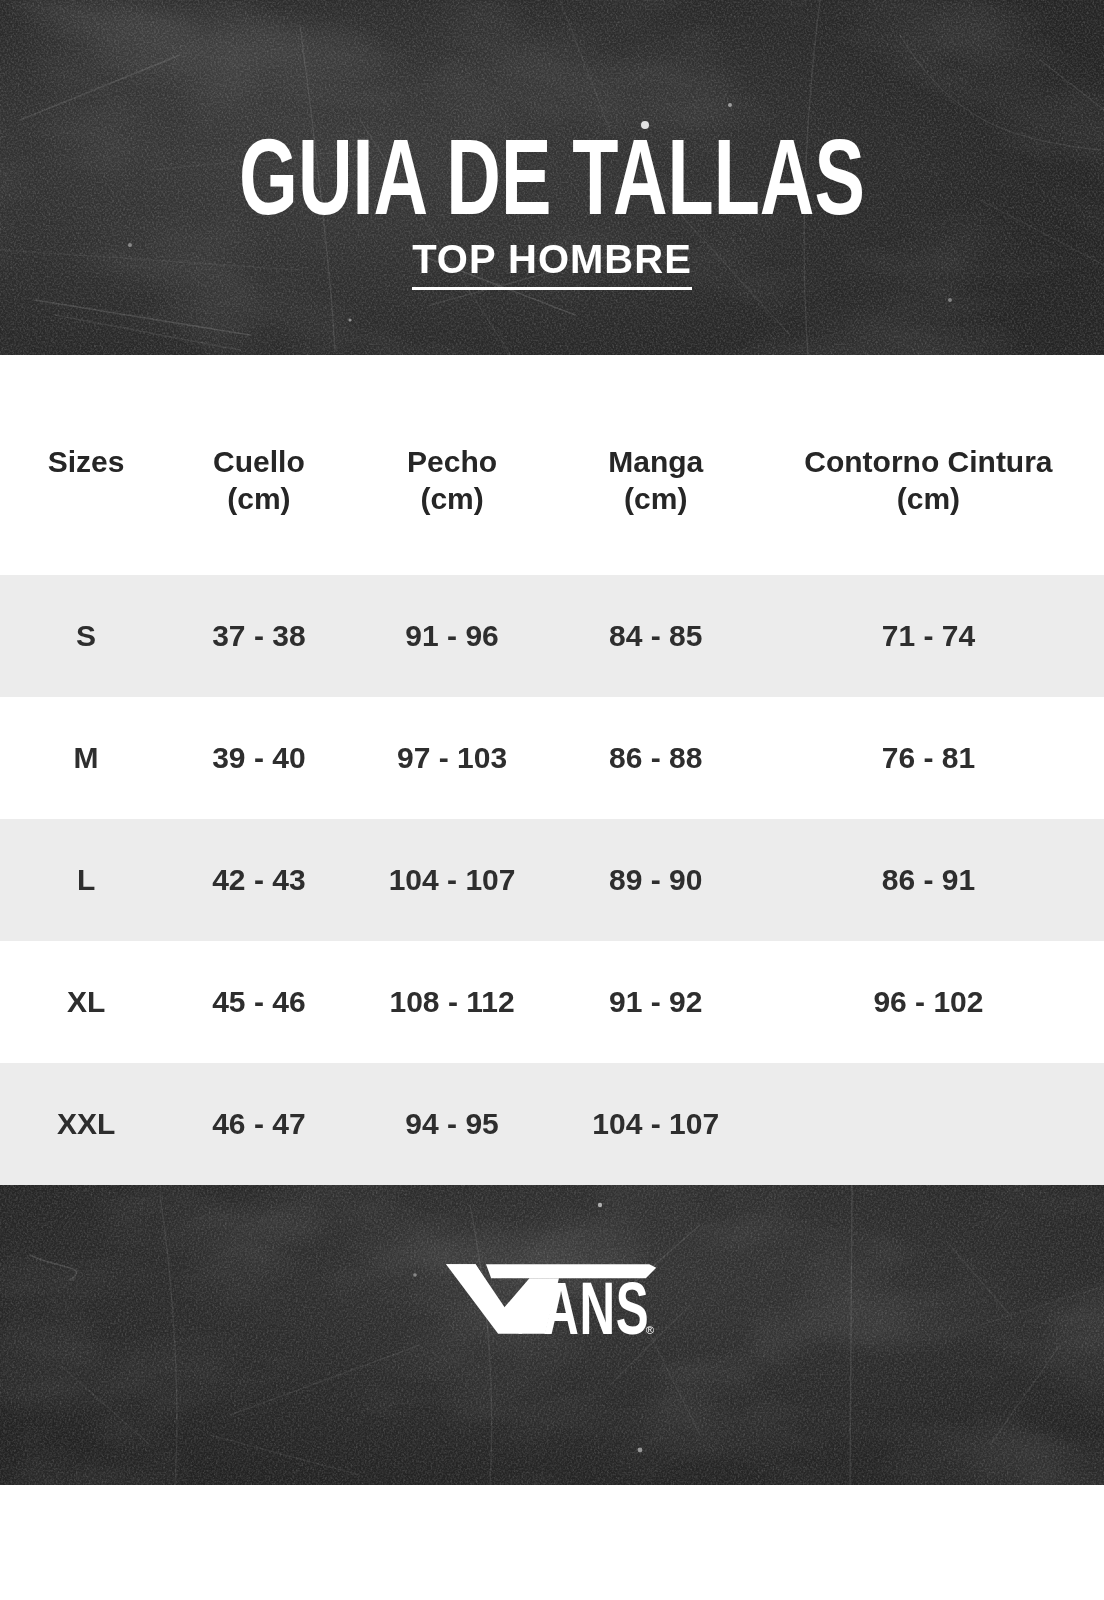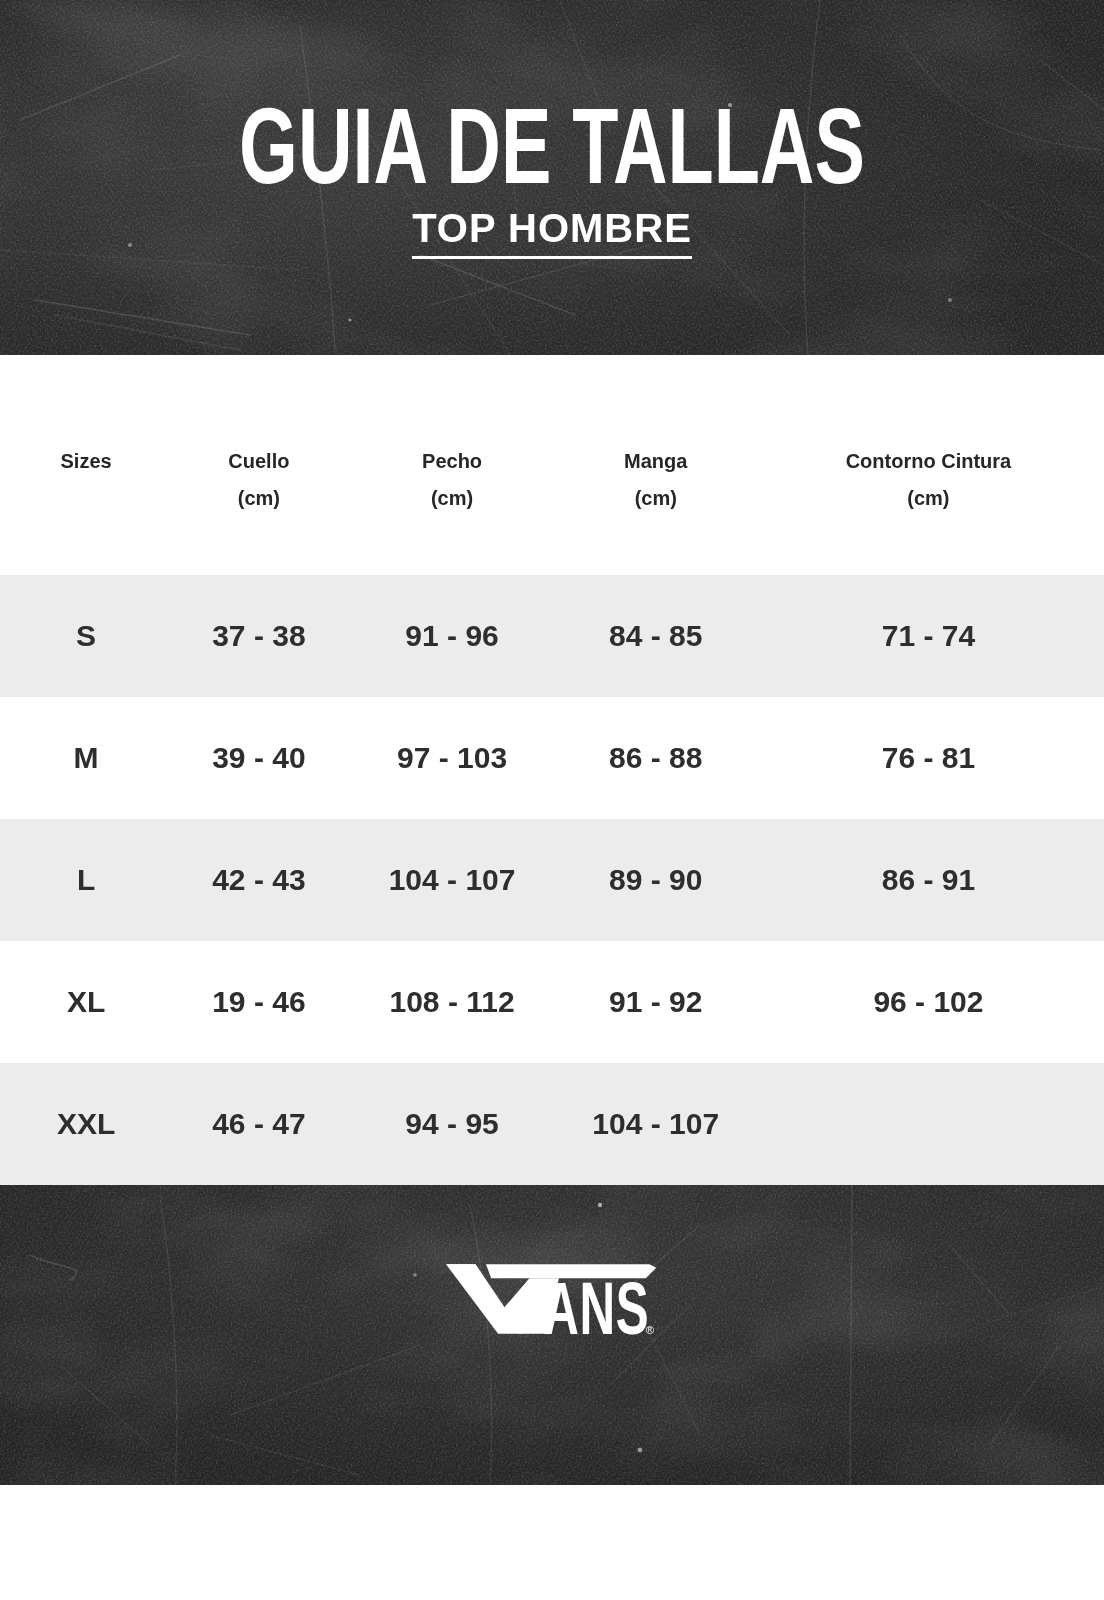--- a/index.html
+++ b/index.html
@@ -12,21 +12,21 @@
     overflow:hidden;
   }
 
   
   .band { position:relative; overflow:hidden; background:#434343; }
   .band-header { height:355px; }
   .band-footer { height:300px; }
   .texture { position:absolute; left:0; top:0; width:100%; height:100%; display:block; }
 
   
-  .header-content { position:relative; z-index:2; text-align:center; color:#fff; }
+  .header-content { position:relative; z-index:2; text-align:center; color:#fff;margin-top:31px; }
   .page-title {
     margin:0; padding:0;
     padding-top:94px;
     font-size:108px; line-height:104px; font-weight:bold;
     letter-spacing:0px; white-space:nowrap;
     transform:scaleX(0.70); transform-origin:50% 50%;
   }
   .page-subtitle {
     display:inline-block; margin-top:8px;
     font-size:40px; font-weight:bold; letter-spacing:1px;
@@ -34,21 +34,21 @@
   }
 
   
   .table-wrap { padding-top:88px; }
   .grid-row {
     display:grid;
     grid-template-columns:15.6% 15.7% 19.3% 17.6% 31.8%;
     text-align:center;
   }
   .thead { align-items:start; min-height:110px; }
-  .th { font-size:20px; font-weight:bold; color:#262626; line-height:37px; }
+  .th { font-size:30px; font-weight:bold; color:#262626; line-height:37px; }
   .th .unit { display:block; }
   .tr { height:122px; align-items:center; margin:0; }
   .tr.stripe { background:#ececec; }
   .rows { margin-top:22px; }
   .td { font-size:30px; font-weight:bold; color:#2e2e2e; }
 
   
   .footer-content { position:relative; z-index:2; display:flex; justify-content:center; padding-top:78px; }
   .vans-logo { display:block; }
 </style>
@@ -152,21 +152,21 @@
       <div class="grid-row tr stripe">
         <div class="td">L</div>
         <div class="td">42 - 43</div>
         <div class="td">104 - 107</div>
         <div class="td">89 - 90</div>
         <div class="td">86 - 91</div>
       </div>
 
       <div class="grid-row tr">
         <div class="td">XL</div>
-        <div class="td">19 - 46</div>
+        <div class="td">45 - 46</div>
         <div class="td">108 - 112</div>
         <div class="td">91 - 92</div>
         <div class="td">96 - 102</div>
       </div>
 
       <div class="grid-row tr stripe">
         <div class="td">XXL</div>
         <div class="td">46 - 47</div>
         <div class="td">94 - 95</div>
         <div class="td">104 - 107</div>

